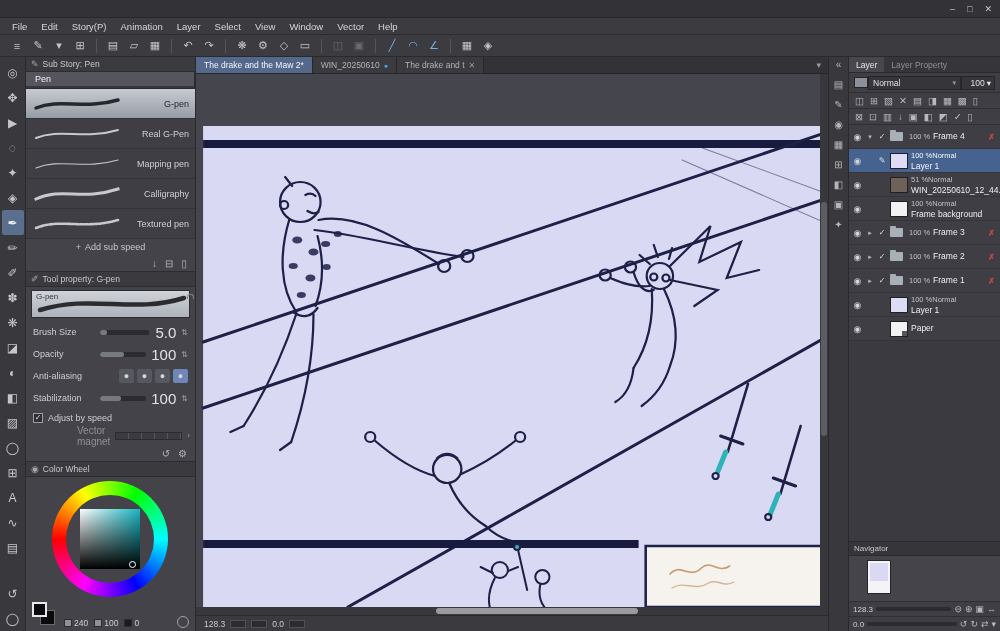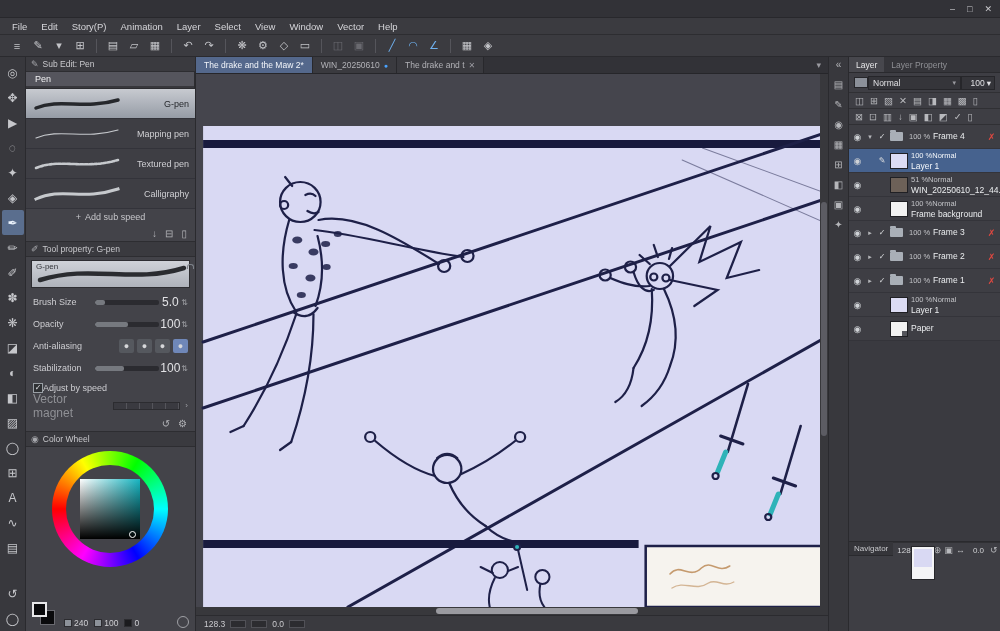--- a/index.html
+++ b/index.html
@@ -41,32 +41,32 @@
   .brushrow.sel{background:linear-gradient(#c7cad0,#969ca6);}
   .brushrow.sel .nm{color:#26282c;}
   .addrow{height:16px;display:flex;align-items:center;justify-content:center;gap:4px;font-size:9px;color:#c7c7cb;}
   .listicons{height:17px;display:flex;align-items:center;justify-content:flex-end;gap:8px;padding:0 8px;border-bottom:1px solid #2d2d31;}
   .listicons span{font-size:10px;color:#b3b4b8;}
   .preview{height:28px;margin:3px 5px;background:linear-gradient(#cfd2d8,#aeb2ba);border:1px solid #2d2d31;position:relative;display:flex;align-items:center;}
   .preview .pl{position:absolute;top:1px;left:4px;font-size:8px;color:#33353a;}
   .lockwrap{position:absolute;right:-0px;top:7px;right:3px;}
   .lock{width:7px;height:6px;background:#7d828a;border-radius:1px;position:relative;}
   .lock::before{content:"";position:absolute;top:-4px;left:1px;width:5px;height:4px;border:1.5px solid #7d828a;border-bottom:none;border-radius:3px 3px 0 0;}
-  .prow{height:22px;display:flex;align-items:center;padding:0 7px;}
+  .prow{height:22px;display:flex;align-items:center;padding:0 7px;gap:5px;}
   .prow .lbl{font-size:9px;color:#cdcdd1;width:62px;flex-shrink:0;}
   .track{flex:1;height:5px;background:#2b2b30;border-radius:2px;position:relative;overflow:hidden;}
   .track i{position:absolute;left:0;top:0;bottom:0;background:#76797f;border-radius:2px;}
-  .pval{font-size:12px;color:#e2e2e5;min-width:22px;text-align:center;}
+  .pval{font-size:15px;color:#e2e2e5;min-width:22px;text-align:right;}
   .spin{font-size:8px;color:#9fa0a5;}
   .aabtns{display:flex;gap:3px;margin-left:auto;}
   .aab{width:15px;height:14px;background:#55585e;border-radius:2px;display:flex;align-items:center;justify-content:center;font-size:9px;color:#d6d7da;}
   .aab.sel{background:#6f87b8;}
   .cb{width:10px;height:10px;border:1px solid #9aa0a6;background:#2e3033;display:flex;align-items:center;justify-content:center;font-size:8px;color:#dfe1e4;}
   .vmrow{height:19px;display:flex;align-items:center;gap:5px;padding:0 7px;}
-  .vmrow .lbl{font-size:12px;color:#8f9095;}
+  .vmrow .lbl{font-size:10px;color:#8f9095;margin-left:44px;}
   .vmticks{flex:1;height:8px;background:#3a3a40;border:1px solid #2c2c30;display:flex;}
   .vmticks i{width:1px;background:#55555b;margin-left:12px;}
   .cwheelwrap{flex:1;position:relative;background:#434349;}
   .ring{position:absolute;left:26px;top:4px;width:116px;height:116px;border-radius:50%;
         background:conic-gradient(from 270deg,#f00,#ff0,#0f0,#0ff,#00f,#f0f,#f00);}
   .ring::after{content:"";position:absolute;left:14px;top:14px;width:88px;height:88px;border-radius:50%;background:#434349;}
   .svbox{position:absolute;left:54px;top:32px;width:60px;height:60px;z-index:2;
          background:linear-gradient(to top,#000,rgba(0,0,0,0)),linear-gradient(to right,#fff,#17b6c2);}
   .svdot{position:absolute;left:103px;top:84px;width:7px;height:7px;border:1.5px solid #fff;border-radius:50%;z-index:3;}
   .colorbottom{height:34px;display:flex;align-items:flex-end;padding:0 6px 3px 6px;gap:6px;}
@@ -121,21 +121,21 @@
   .thumb.photo{background:#6d6158;}
   .thumb .lk{position:absolute;right:0;bottom:0;width:5px;height:5px;background:#55565c;}
   .folder{width:13px;height:9px;background:#a9afb7;border-radius:1px;position:relative;flex-shrink:0;margin-right:3px;}
   .folder::before{content:"";position:absolute;top:-2px;left:0;width:6px;height:2px;background:#a9afb7;border-radius:1px 1px 0 0;}
   .ltext{flex:1;min-width:0;line-height:1.05;}
   .ltext .l1{font-size:7.5px;color:#c2c3c7;white-space:nowrap;overflow:hidden;}
   .ltext .l2{font-size:8.5px;color:#eceef0;white-space:nowrap;overflow:hidden;text-align:center;}
   .lrow.sel .l1,.lrow.sel .l2{color:#f4f7fb;}
   .lbadge{width:11px;font-size:9px;color:#e04840;text-align:center;flex-shrink:0;}
   .lfill{flex:1;background:#3a3a40;}
-  .navigator{height:90px;border-top:1px solid #2a2a2e;display:flex;background:#3e3e44;}
+  .navigator{height:90px;border-top:1px solid #2a2a2e;display:flex;flex-direction:column;background:#3e3e44;}
   .navhead{height:14px;background:#35353a;display:flex;align-items:center;gap:4px;padding:0 5px;font-size:8px;color:#c6c7cb;border-bottom:1px solid #2a2a2e;}
   .navbody{flex:1;position:relative;background:#44444a;}
   .navthumb{position:absolute;left:18px;top:4px;width:24px;height:34px;background:#f4f4f6;border:1px solid #26262a;}
   .navthumb i{display:block;margin:2px;height:18px;background:#d9d9f3;}
   .navrow{height:15px;display:flex;align-items:center;gap:3px;padding:0 4px;font-size:8px;color:#d2d3d6;border-top:1px solid #303034;}
   .navbar{flex:1;height:4px;background:#2b2b30;border-radius:2px;}
   .navrow span.ic{font-size:9px;color:#b8b9bd;}
 
   .strokesvg{flex-shrink:0;}
 </style>
@@ -217,56 +217,62 @@
     <span class="tsbtn">▤</span>
     <span class="tsspacer"></span>
     <span class="tsbtn">↺</span>
     <span class="tsbtn">◯</span>
   </div>
 
   <div class="leftpanel">
 
     <div class="phead">
       <span class="pic">✎</span>
-      <span>Sub Edit: Pen</span>
+      <span>Sub Story: Pen</span>
     </div>
 
     <div class="subtabs">
       <span class="subtab sel">Pen</span>
       <span class="subtab">Marker</span>
       <span class="subtab">
         <span class="pic">✒</span>
         <span>a031d5b</span>
       </span>
     </div>
 
     <div class="brushlist">
       <div class="brushrow sel">
         <svg class="strokesvg" width="90" height="18">
             <path d="M4,13 C28,3 52,15 86,5" fill="none" stroke="#26282c" stroke-width="3.5" stroke-linecap="round"></path>
           </svg>
         <span class="nm">G-pen</span>
       </div>
       <div class="brushrow">
         <svg class="strokesvg" width="90" height="18">
+            <path d="M4,13 C28,3 52,15 86,5" fill="none" stroke="#c6c9cd" stroke-width="2" stroke-linecap="round"></path>
+          </svg>
+        <span class="nm">Real G-Pen</span>
+      </div>
+      <div class="brushrow">
+        <svg class="strokesvg" width="90" height="18">
             <path d="M4,13 C28,3 52,15 86,5" fill="none" stroke="#c6c9cd" stroke-width="1.2" stroke-linecap="round"></path>
           </svg>
         <span class="nm">Mapping pen</span>
+      </div>
+      <div class="brushrow">
+        <svg class="strokesvg" width="90" height="18">
+            <path d="M4,14 C30,2 50,16 86,4" fill="none" stroke="#c6c9cd" stroke-width="3" stroke-linecap="square"></path>
+          </svg>
+        <span class="nm">Calligraphy</span>
       </div>
       <div class="brushrow">
         <svg class="strokesvg" width="90" height="18">
             <path d="M4,13 C28,3 52,15 86,5" fill="none" stroke="#c6c9cd" stroke-width="2.6" stroke-dasharray="3,1.5" stroke-linecap="round"></path>
           </svg>
         <span class="nm">Textured pen</span>
-      </div>
-      <div class="brushrow">
-        <svg class="strokesvg" width="90" height="18">
-            <path d="M4,14 C30,2 50,16 86,4" fill="none" stroke="#c6c9cd" stroke-width="3" stroke-linecap="square"></path>
-          </svg>
-        <span class="nm">Calligraphy</span>
       </div>
     </div>
 
     <div class="addrow">
       <span>+</span>
       <span>Add sub speed</span>
     </div>
     <div class="listicons">
       <span>↓</span>
       <span>⊟</span>

